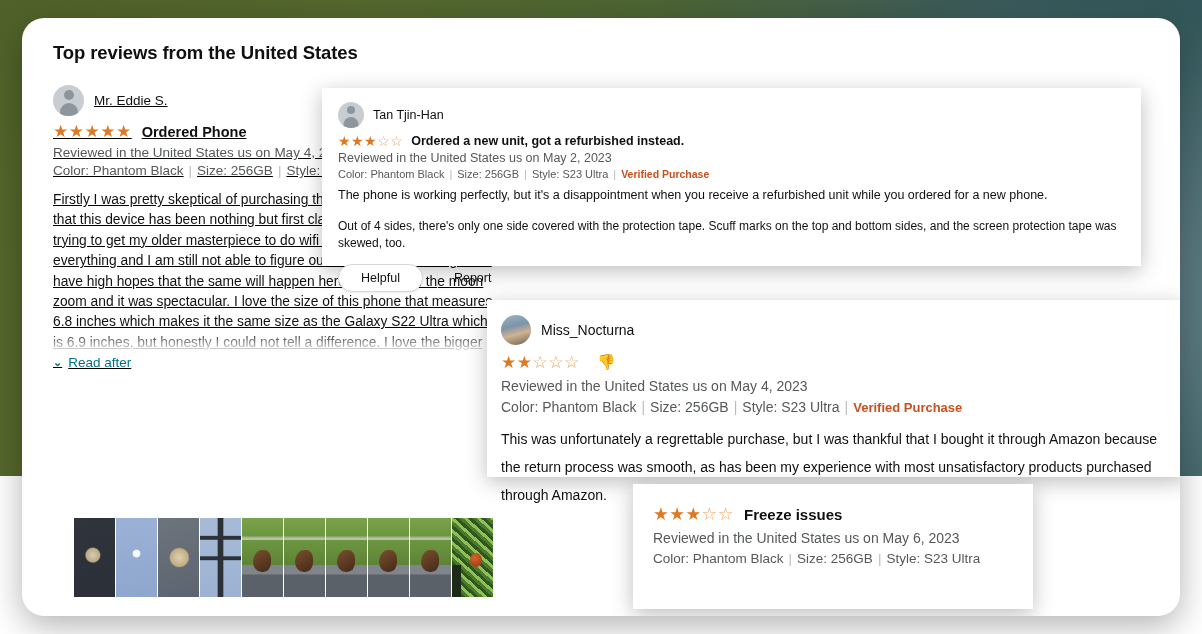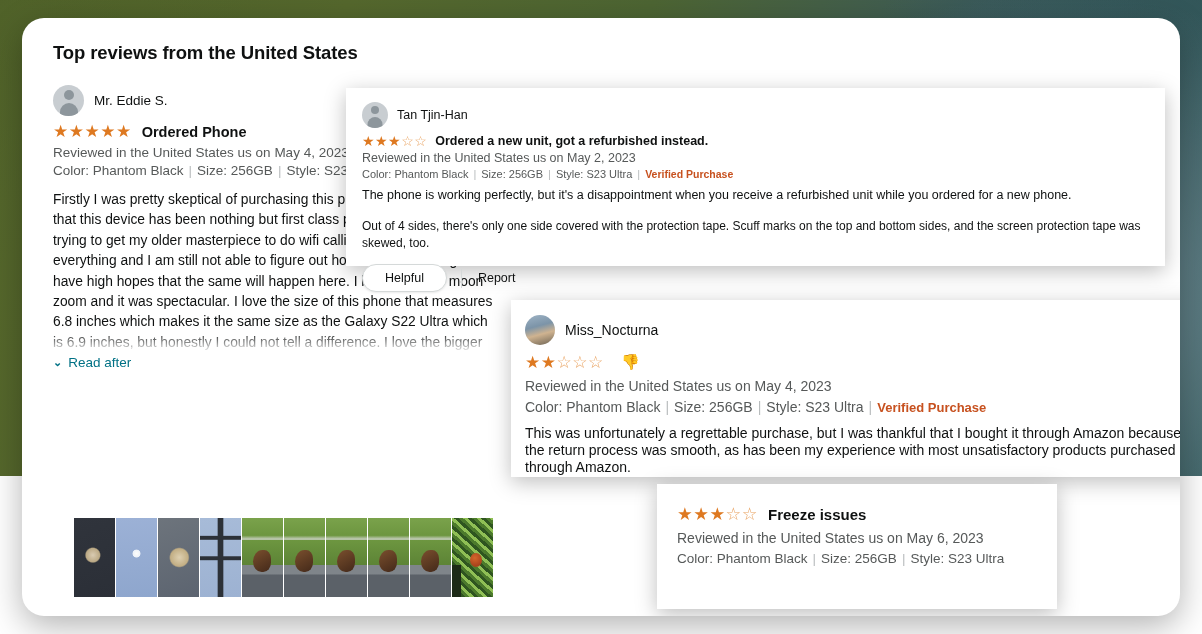--- a/index.html
+++ b/index.html
@@ -40,20 +40,21 @@
     font-weight: bold;
     color: #0f1111;
     letter-spacing: -0.1px;
   }
 
   
   #base-review {
     position: absolute;
     left: 31px; top: 66px;
     width: 470px;
+    text-decoration: underline;
   }
   .rev-head { display: flex; align-items: center; gap: 10px; height: 32px; }
 
   .avatar {
     width: 31px; height: 31px;
     border-radius: 50%;
     background: #c8cdd1;
     position: relative;
     flex: 0 0 auto;
     overflow: hidden;
@@ -179,21 +180,20 @@
     left: 0; top: 60%;
     width: 9px; height: 40%;
     background: #1d2a17;
   }
 
   
   .float-card {
     position: absolute;
     background: #ffffff;
     box-shadow: 0 5px 20px rgba(0,0,0,0.26);
-    margin-left: 24px;
   }
 
   #card-tan  { left: 300px; top: 70px;  width: 819px; height: 178px; padding: 14px 16px 0 16px; }
   #card-noct { left: 465px; top: 282px; width: 698px; height: 177px; padding: 14px 14px 0 14px; }
   #card-phil { left: 611px; top: 466px; width: 400px; height: 125px; padding: 14px 20px 0 20px; }
 
   #card-tan .rev-name { font-size: 12.5px; }
   #card-tan .avatar { width: 26px; height: 26px; }
   #card-tan .avatar::before { width: 8px; height: 8px; top: 4px; }
   #card-tan .avatar::after { width: 15px; height: 12px; top: 15px; border-radius: 8px 8px 0 0; }
@@ -221,21 +221,21 @@
   }
   .vbar { width: 1px; height: 19px; background: #d5d9d9; margin: 0 14px 0 12px; }
   .report-link { font-size: 12.5px; color: #0f1111; cursor: pointer; }
 
   #card-noct .avatar { width: 30px; height: 30px; }
   #card-noct .rev-name { font-size: 14px; }
   #card-noct .stars { font-size: 17px; }
   #card-noct .rev-date { font-size: 14px; margin-top: 7px; }
   #card-noct .rev-meta { font-size: 14px; margin-top: 5px; }
   #card-noct .verified { font-size: 13px; }
-  #card-noct .cn-body { font-size: 14px; line-height: 17px; color: #0f1111; margin-top: 10px; }
+  #card-noct .cn-body { font-size: 14px; line-height: 28px; color: #0f1111; margin-top: 10px; }
   .thumbdown { font-size: 15px; margin-left: 8px; }
 
   #card-phil .avatar { width: 29px; height: 29px; }
   #card-phil .rev-name { font-size: 14px; }
   #card-phil .stars { font-size: 17.5px; }
   #card-phil .rev-title { font-size: 15px; }
   #card-phil .title-row { margin-top: 8px; }
   #card-phil .rev-date { font-size: 14px; margin-top: 6px; }
   #card-phil .rev-meta { font-size: 13.5px; margin-top: 5px; }
 </style>

